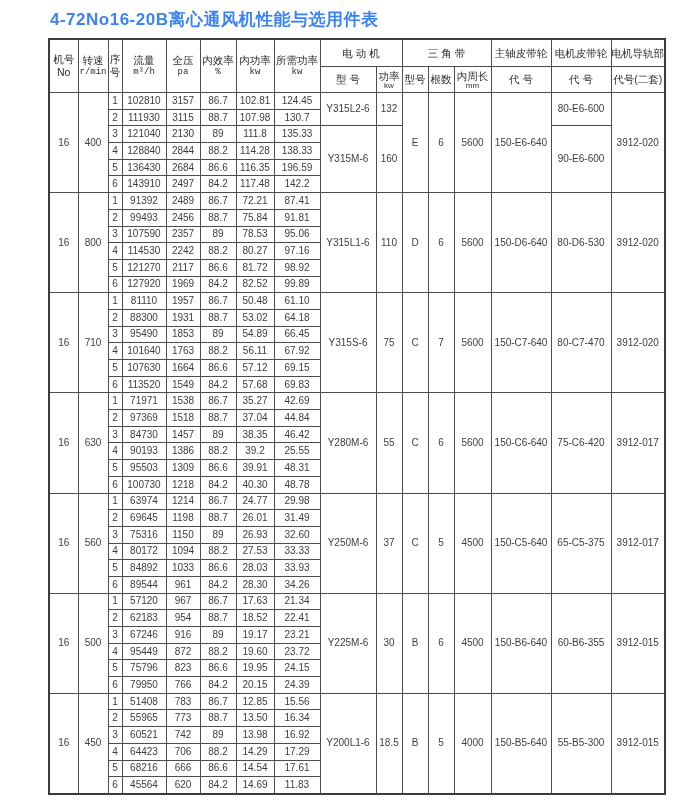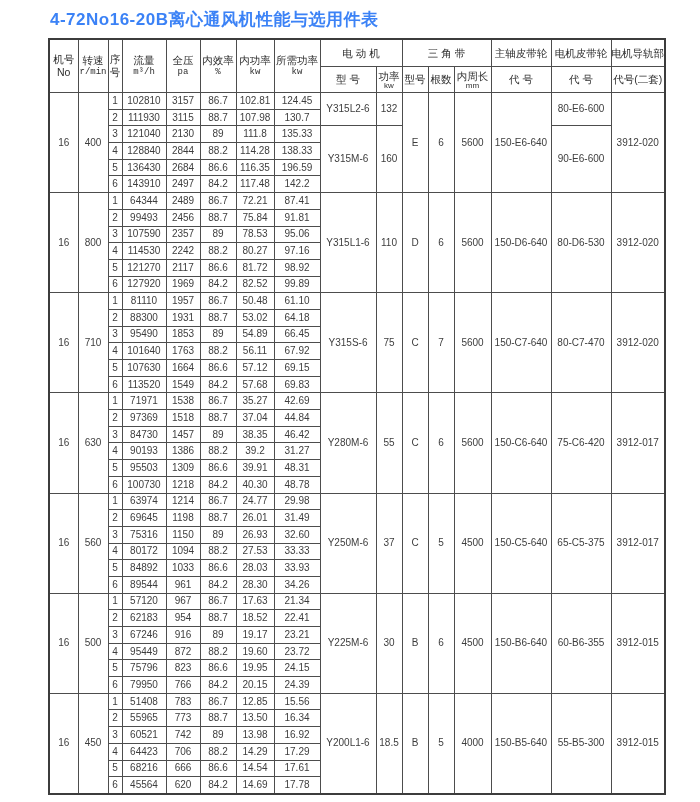--- a/index.html
+++ b/index.html
@@ -169,21 +169,21 @@
         <td>143910</td>
         <td>2497</td>
         <td>84.2</td>
         <td>117.48</td>
         <td>142.2</td>
       </tr>
       <tr>
         <td rowspan="6" class="group-span">16</td>
         <td rowspan="6" class="group-span">800</td>
         <td>1</td>
-        <td>64344</td>
+        <td>91392</td>
         <td>2489</td>
         <td>86.7</td>
         <td>72.21</td>
         <td>87.41</td>
         <td rowspan="6" class="group-span">Y315L1-6</td>
         <td rowspan="6" class="group-span">110</td>
         <td rowspan="6" class="group-span">D</td>
         <td rowspan="6" class="group-span">6</td>
         <td rowspan="6" class="group-span">5600</td>
         <td rowspan="6" class="group-span">150-D6-640</td>
@@ -321,21 +321,21 @@
         <td>89</td>
         <td>38.35</td>
         <td>46.42</td>
       </tr>
       <tr>
         <td>4</td>
         <td>90193</td>
         <td>1386</td>
         <td>88.2</td>
         <td>39.2</td>
-        <td>31.27</td>
+        <td>25.55</td>
       </tr>
       <tr>
         <td>5</td>
         <td>95503</td>
         <td>1309</td>
         <td>86.6</td>
         <td>39.91</td>
         <td>48.31</td>
       </tr>
       <tr>
@@ -511,16 +511,16 @@
         <td>86.6</td>
         <td>14.54</td>
         <td>17.61</td>
       </tr>
       <tr>
         <td>6</td>
         <td>45564</td>
         <td>620</td>
         <td>84.2</td>
         <td>14.69</td>
-        <td>17.78</td>
+        <td>11.83</td>
       </tr>
     </tbody>
 </table>
 
 </body></html>

